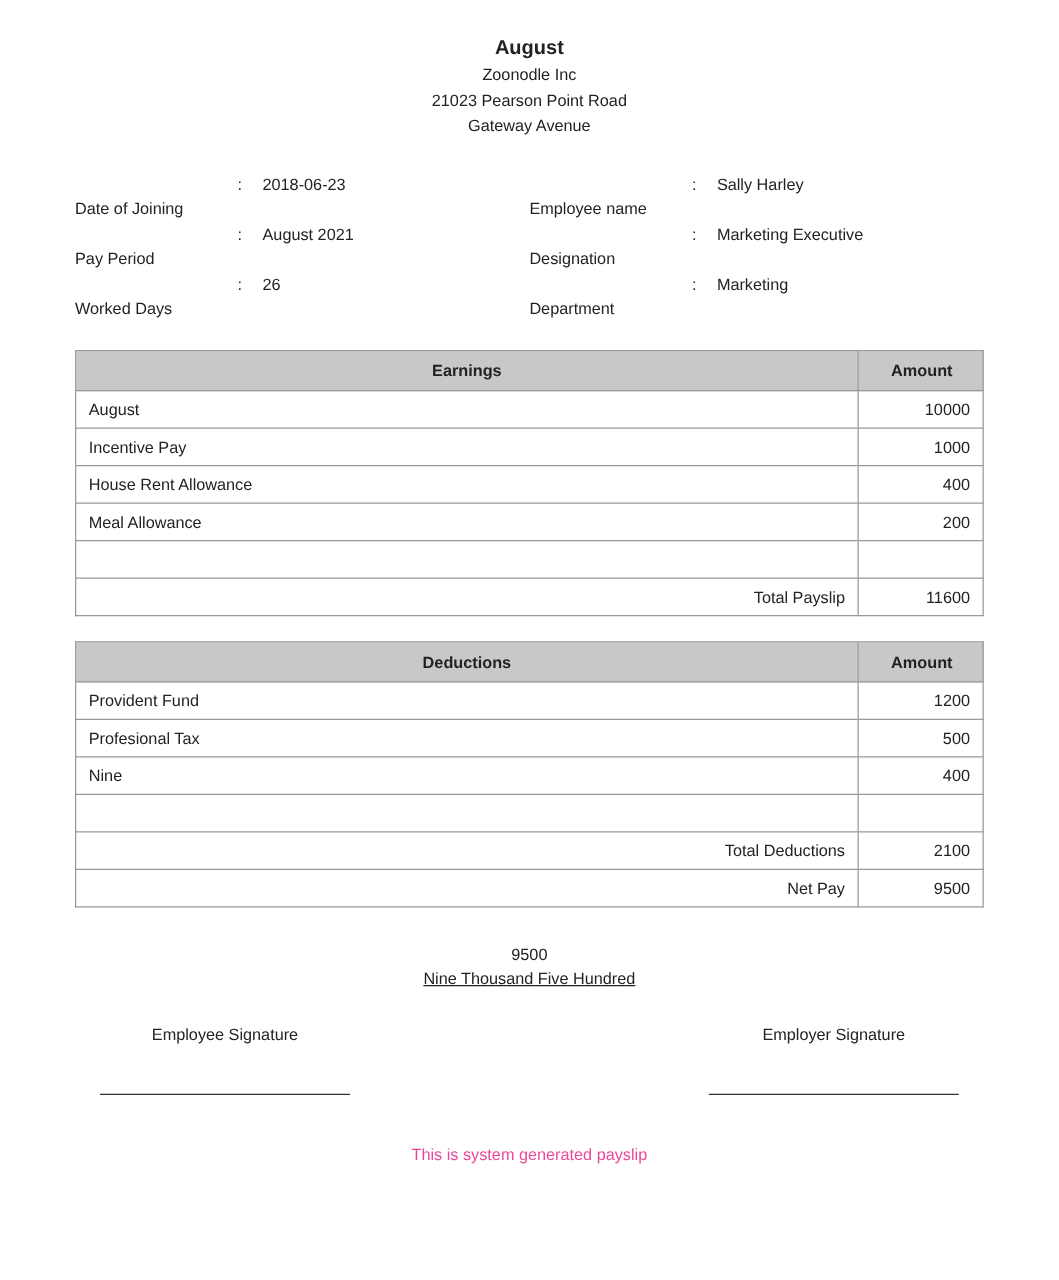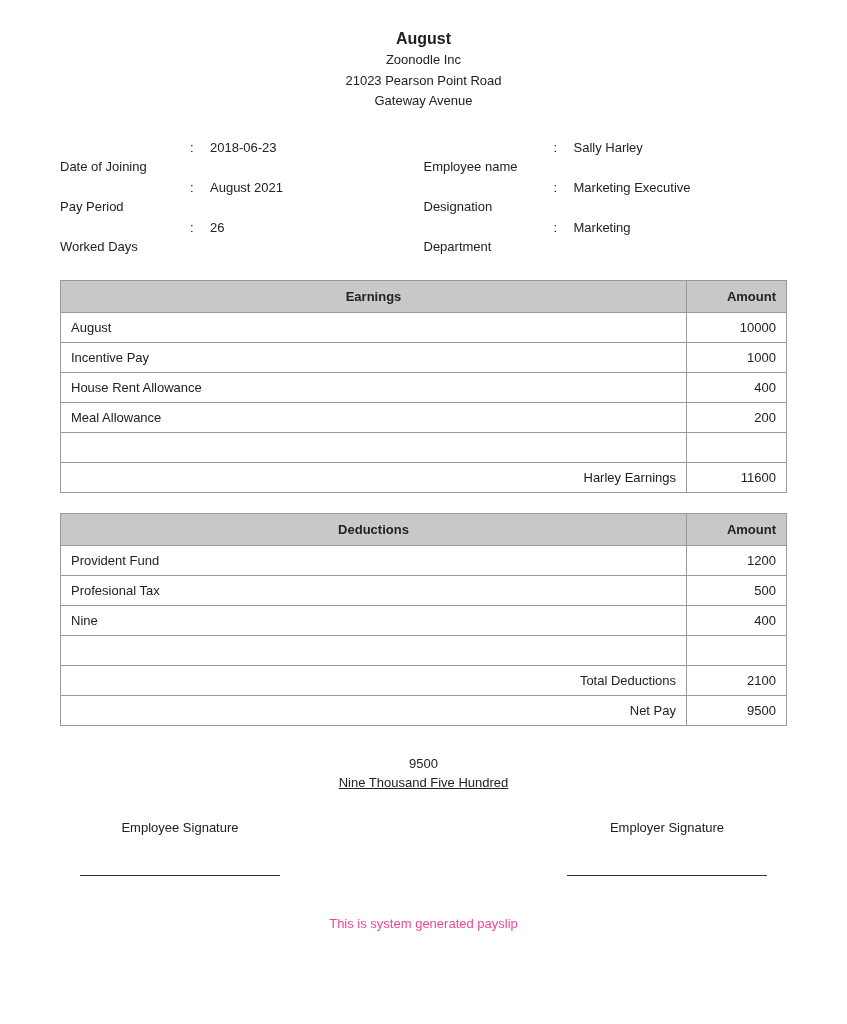--- a/index.html
+++ b/index.html
@@ -76,21 +76,21 @@
 
     table {
       width: 100%;
       border-collapse: collapse;
       border: 1px solid #999;
     }
 
     thead tr th {
       background-color: #c8c8c8;
       border: 1px solid #999;
-      padding: 8px 10px;
+      padding: 8px 24px;
       font-weight: bold;
       font-size: 13px;
     }
 
     thead tr th.header-desc {
       text-align: center;
     }
 
     thead tr th.header-amount {
       text-align: right;
@@ -240,21 +240,21 @@
       </tr>
       <tr>
         <td class="desc">Meal Allowance</td>
         <td class="amount">200</td>
       </tr>
       <tr class="spacer-row">
         <td>&nbsp;</td>
         <td>&nbsp;</td>
       </tr>
       <tr class="total-row">
-        <td>Harley Earnings</td>
+        <td>Total Payslip</td>
         <td>11600</td>
       </tr>
     </tbody>
   </table>
 </div>
 
 <div class="table-section">
   <table>
     <thead>
       <tr>

